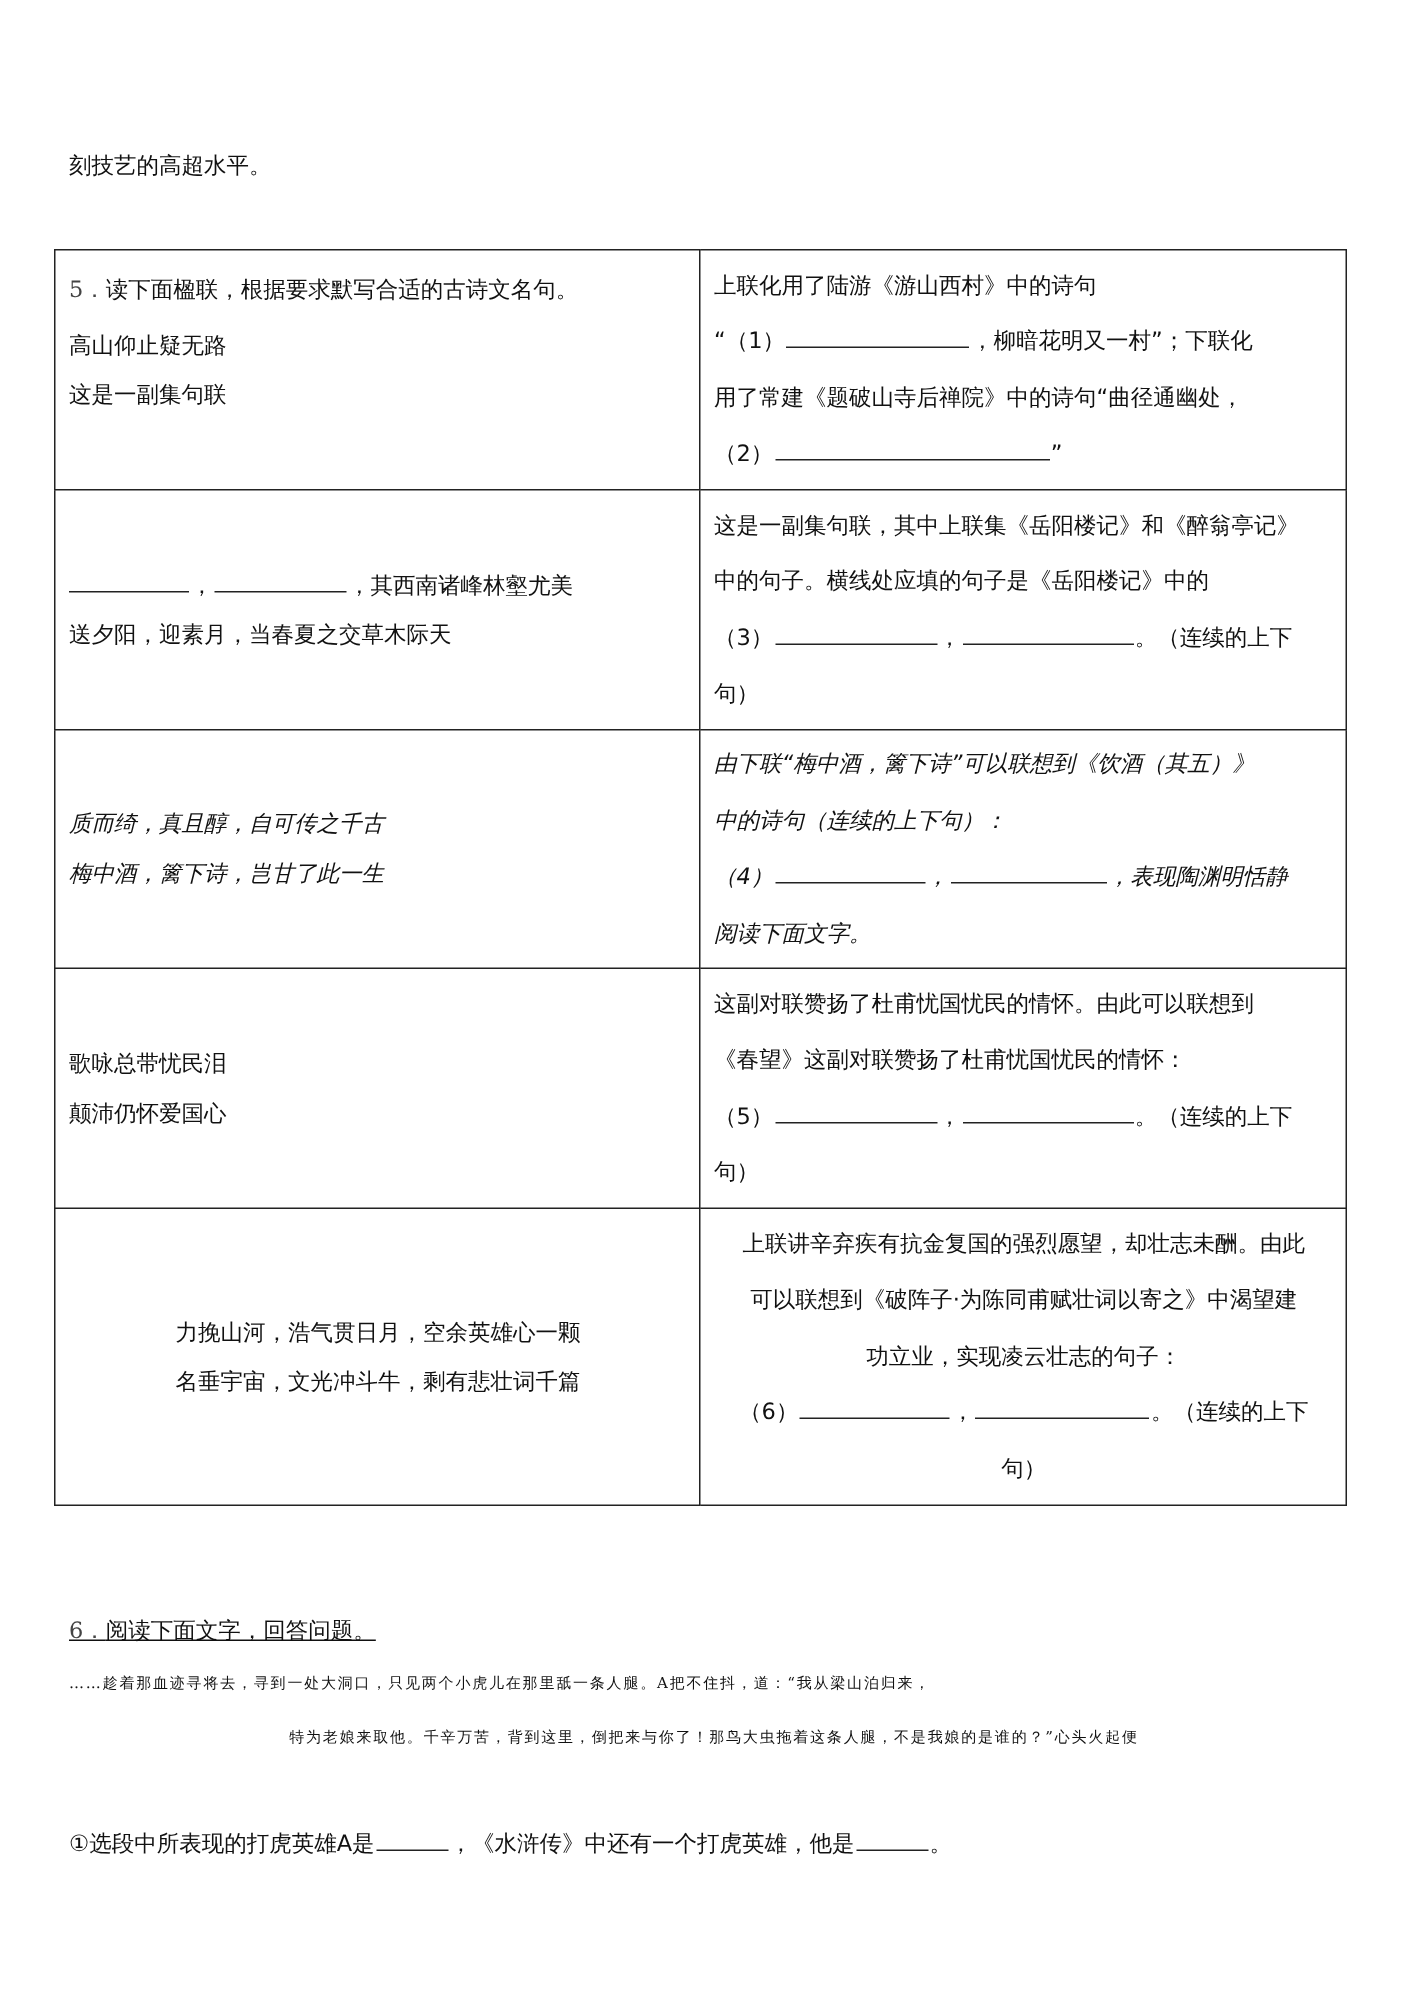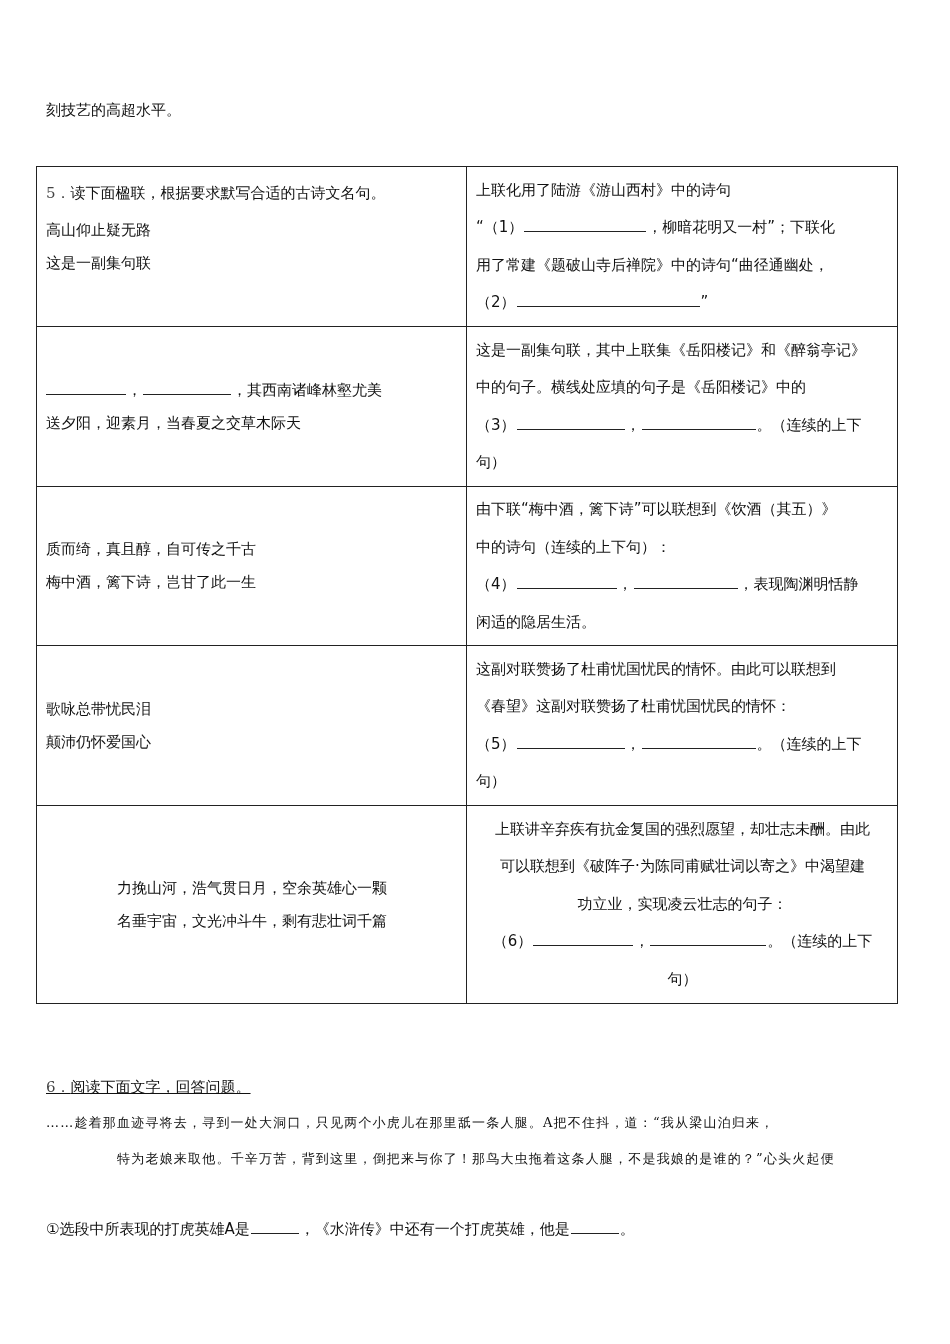--- a/index.html
+++ b/index.html
@@ -22,27 +22,27 @@
     font-size: 15px; padding: 0 8px 0 9px;
   }
   table.couplets col.c1 { width: 430px; }
   table.couplets col.c2 { width: 431px; }
   .hdr td { height: 47px; vertical-align: top; padding-top: 9px; }
   .cell-left .l { line-height: 33px; }
   .cell-right .l { line-height: 37.5px; white-space: nowrap; }
   .blank { display: inline-block; border-bottom: 1px solid #222; height: 14px; vertical-align: baseline; margin: 0 1px; }
   .r1 td { height: 159px; }
   .r2 td { height: 159px; }
-  .r3 td { height: 158px; }
+  .r3 td { height: 158px; font-style: italic; }
   .r4 td { height: 159px; }
   .r5 td { height: 197px; text-align: center; }
   .passage {
     position: absolute; left: 46px; top: 1107px; width: 860px;
     font-family: "DejaVu Serif", "Liberation Serif", serif;
-    font-size: 13px; line-height: 37.5px; letter-spacing: 1.2px;
+    font-size: 10px; line-height: 37.5px; letter-spacing: 1.2px;
   }
   .passage .pl { white-space: nowrap; }
   .question {
     position: absolute; left: 46px; top: 1218px; font-size: 15px; line-height: 22px; white-space: nowrap;
   }
 </style>
 </head>
 <body>
 
 <div class="line" style="top:100px;">刻技艺的高超水平。</div>
@@ -96,21 +96,21 @@
     <td class="cell-left">
       <div class="l">质而绮，真且醇，自可传之千古</div>
       <div class="l">梅中酒，篱下诗，岂甘了此一生</div>
     </td>
     <td class="cell-right">
       <div class="l">由下联“梅中酒，篱下诗”可以联想到《饮酒（其五）》</div>
       <div class="l">中的诗句（连续的上下句）：</div>
       <div class="l">
         <span>（4）</span><span class="blank" style="width:100px"></span><span>，</span><span class="blank" style="width:104px"></span><span>，表现陶渊明恬静</span>
       </div>
-      <div class="l">闲适的隐居生活。</div>
+      <div class="l">阅读下面文字。</div>
     </td>
   </tr>
 
   <tr class="r4">
     <td class="cell-left">
       <div class="l">歌咏总带忧民泪</div>
       <div class="l">颠沛仍怀爱国心</div>
     </td>
     <td class="cell-right">
       <div class="l">这副对联赞扬了杜甫忧国忧民的情怀。由此可以联想到</div>

